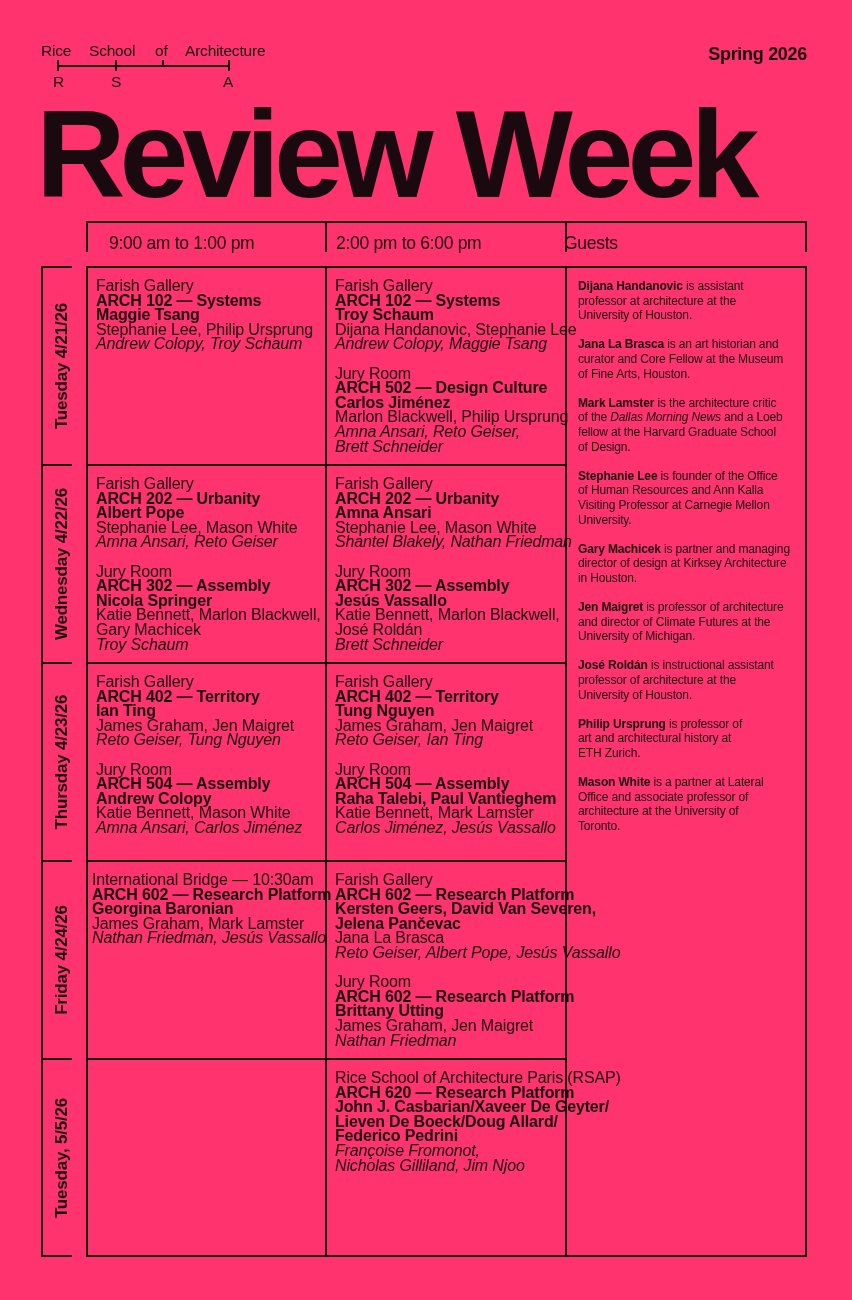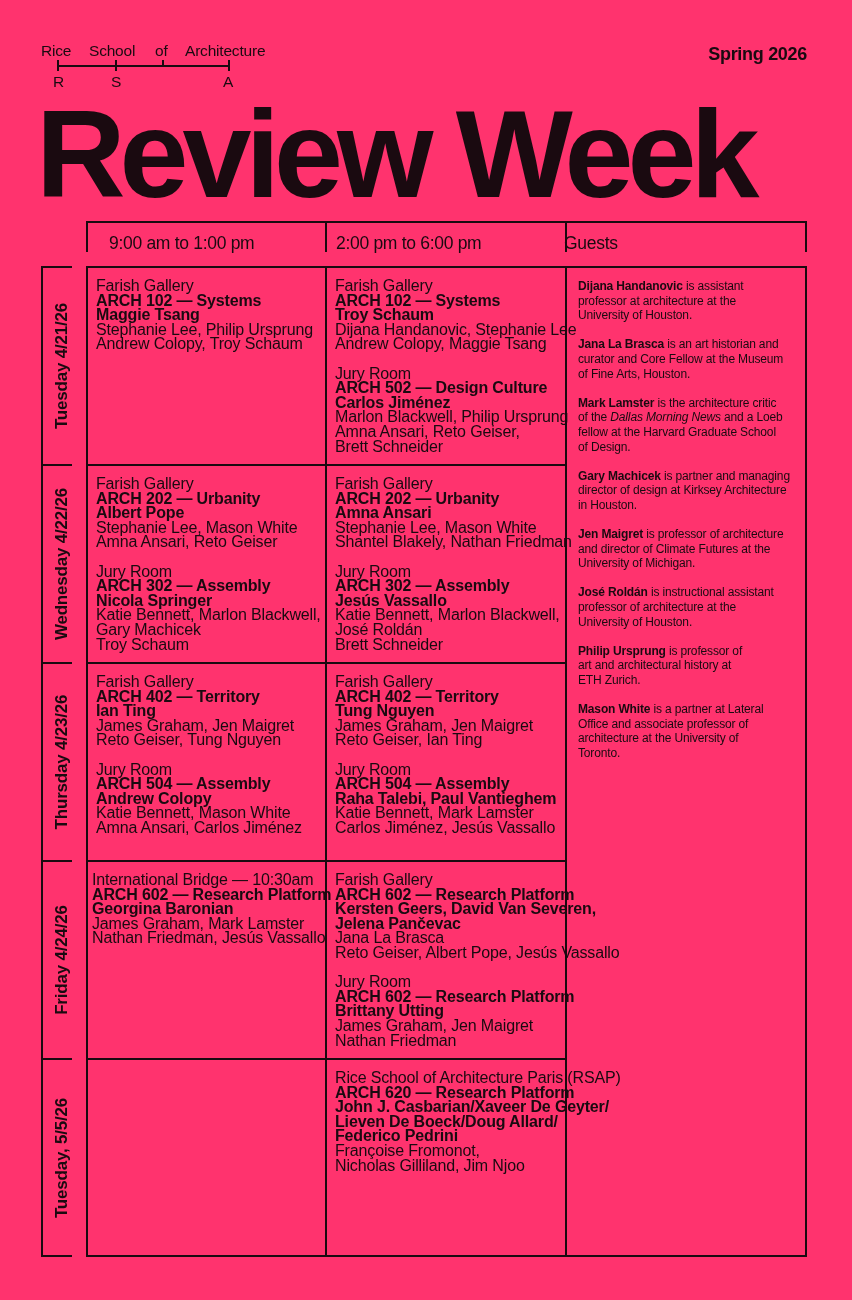--- a/index.html
+++ b/index.html
@@ -44,21 +44,21 @@
   .day-label span {
     display: block; transform: rotate(-90deg); white-space: nowrap;
     font-size: 17px; font-weight: bold; letter-spacing: -0.2px;
   }
 
   
   .cell { position: absolute; font-size: 16px; line-height: 14.6px; letter-spacing: -0.15px; }
   .entry { margin-bottom: 14.6px; }
   .entry div { white-space: nowrap; }
   .b { font-weight: bold; }
-  .i { }
+  .i { font-style: italic; }
 
   .guests { position: absolute; left: 578px; top: 279px; width: 226px; font-size: 12px; line-height: 14.6px; letter-spacing: -0.15px; }
   .guest { margin-bottom: 14.6px; }
 </style>
 </head>
 <body>
 
 <div>
   <span class="logo-word" style="left:41px">Rice</span>
   <span class="logo-word" style="left:89px">School</span>
@@ -256,18 +256,19 @@
         <div class="i">Françoise Fromonot,</div>
         <div class="i">Nicholas Gilliland, Jim Njoo</div>
       </div>
     </div>
   </div>
 
 <div class="guests" id="guests">
     <div class="guest"><b>Dijana Handanovic</b> is assistant<br>professor at  architecture at the<br>University of Houston.</div>
     <div class="guest"><b>Jana La Brasca</b> is an art historian and<br>curator and Core Fellow at the Museum<br>of Fine Arts, Houston.</div>
     <div class="guest"><b>Mark Lamster</b> is the architecture critic<br>of the <i>Dallas Morning News</i> and a Loeb<br>fellow at the Harvard Graduate School<br>of Design.</div>
+    <div class="guest"><b>Stephanie Lee</b> is founder of the Office<br>of Human Resources and Ann Kalla<br>Visiting Professor at Carnegie Mellon<br>University.</div>
     <div class="guest"><b>Gary Machicek</b> is partner and managing<br>director of design at Kirksey Architecture<br>in Houston.</div>
     <div class="guest"><b>Jen Maigret</b> is professor of architecture<br>and director of Climate Futures at the<br>University of Michigan.</div>
     <div class="guest"><b>José Roldán</b> is instructional assistant<br>professor of architecture at the<br>University of Houston.</div>
     <div class="guest"><b>Philip Ursprung</b> is professor of<br>art and architectural history at<br>ETH Zurich.</div>
     <div class="guest"><b>Mason White</b> is a partner at Lateral<br>Office and associate professor of<br>architecture at the University of<br>Toronto.</div>
   </div>
 
 </body></html>

